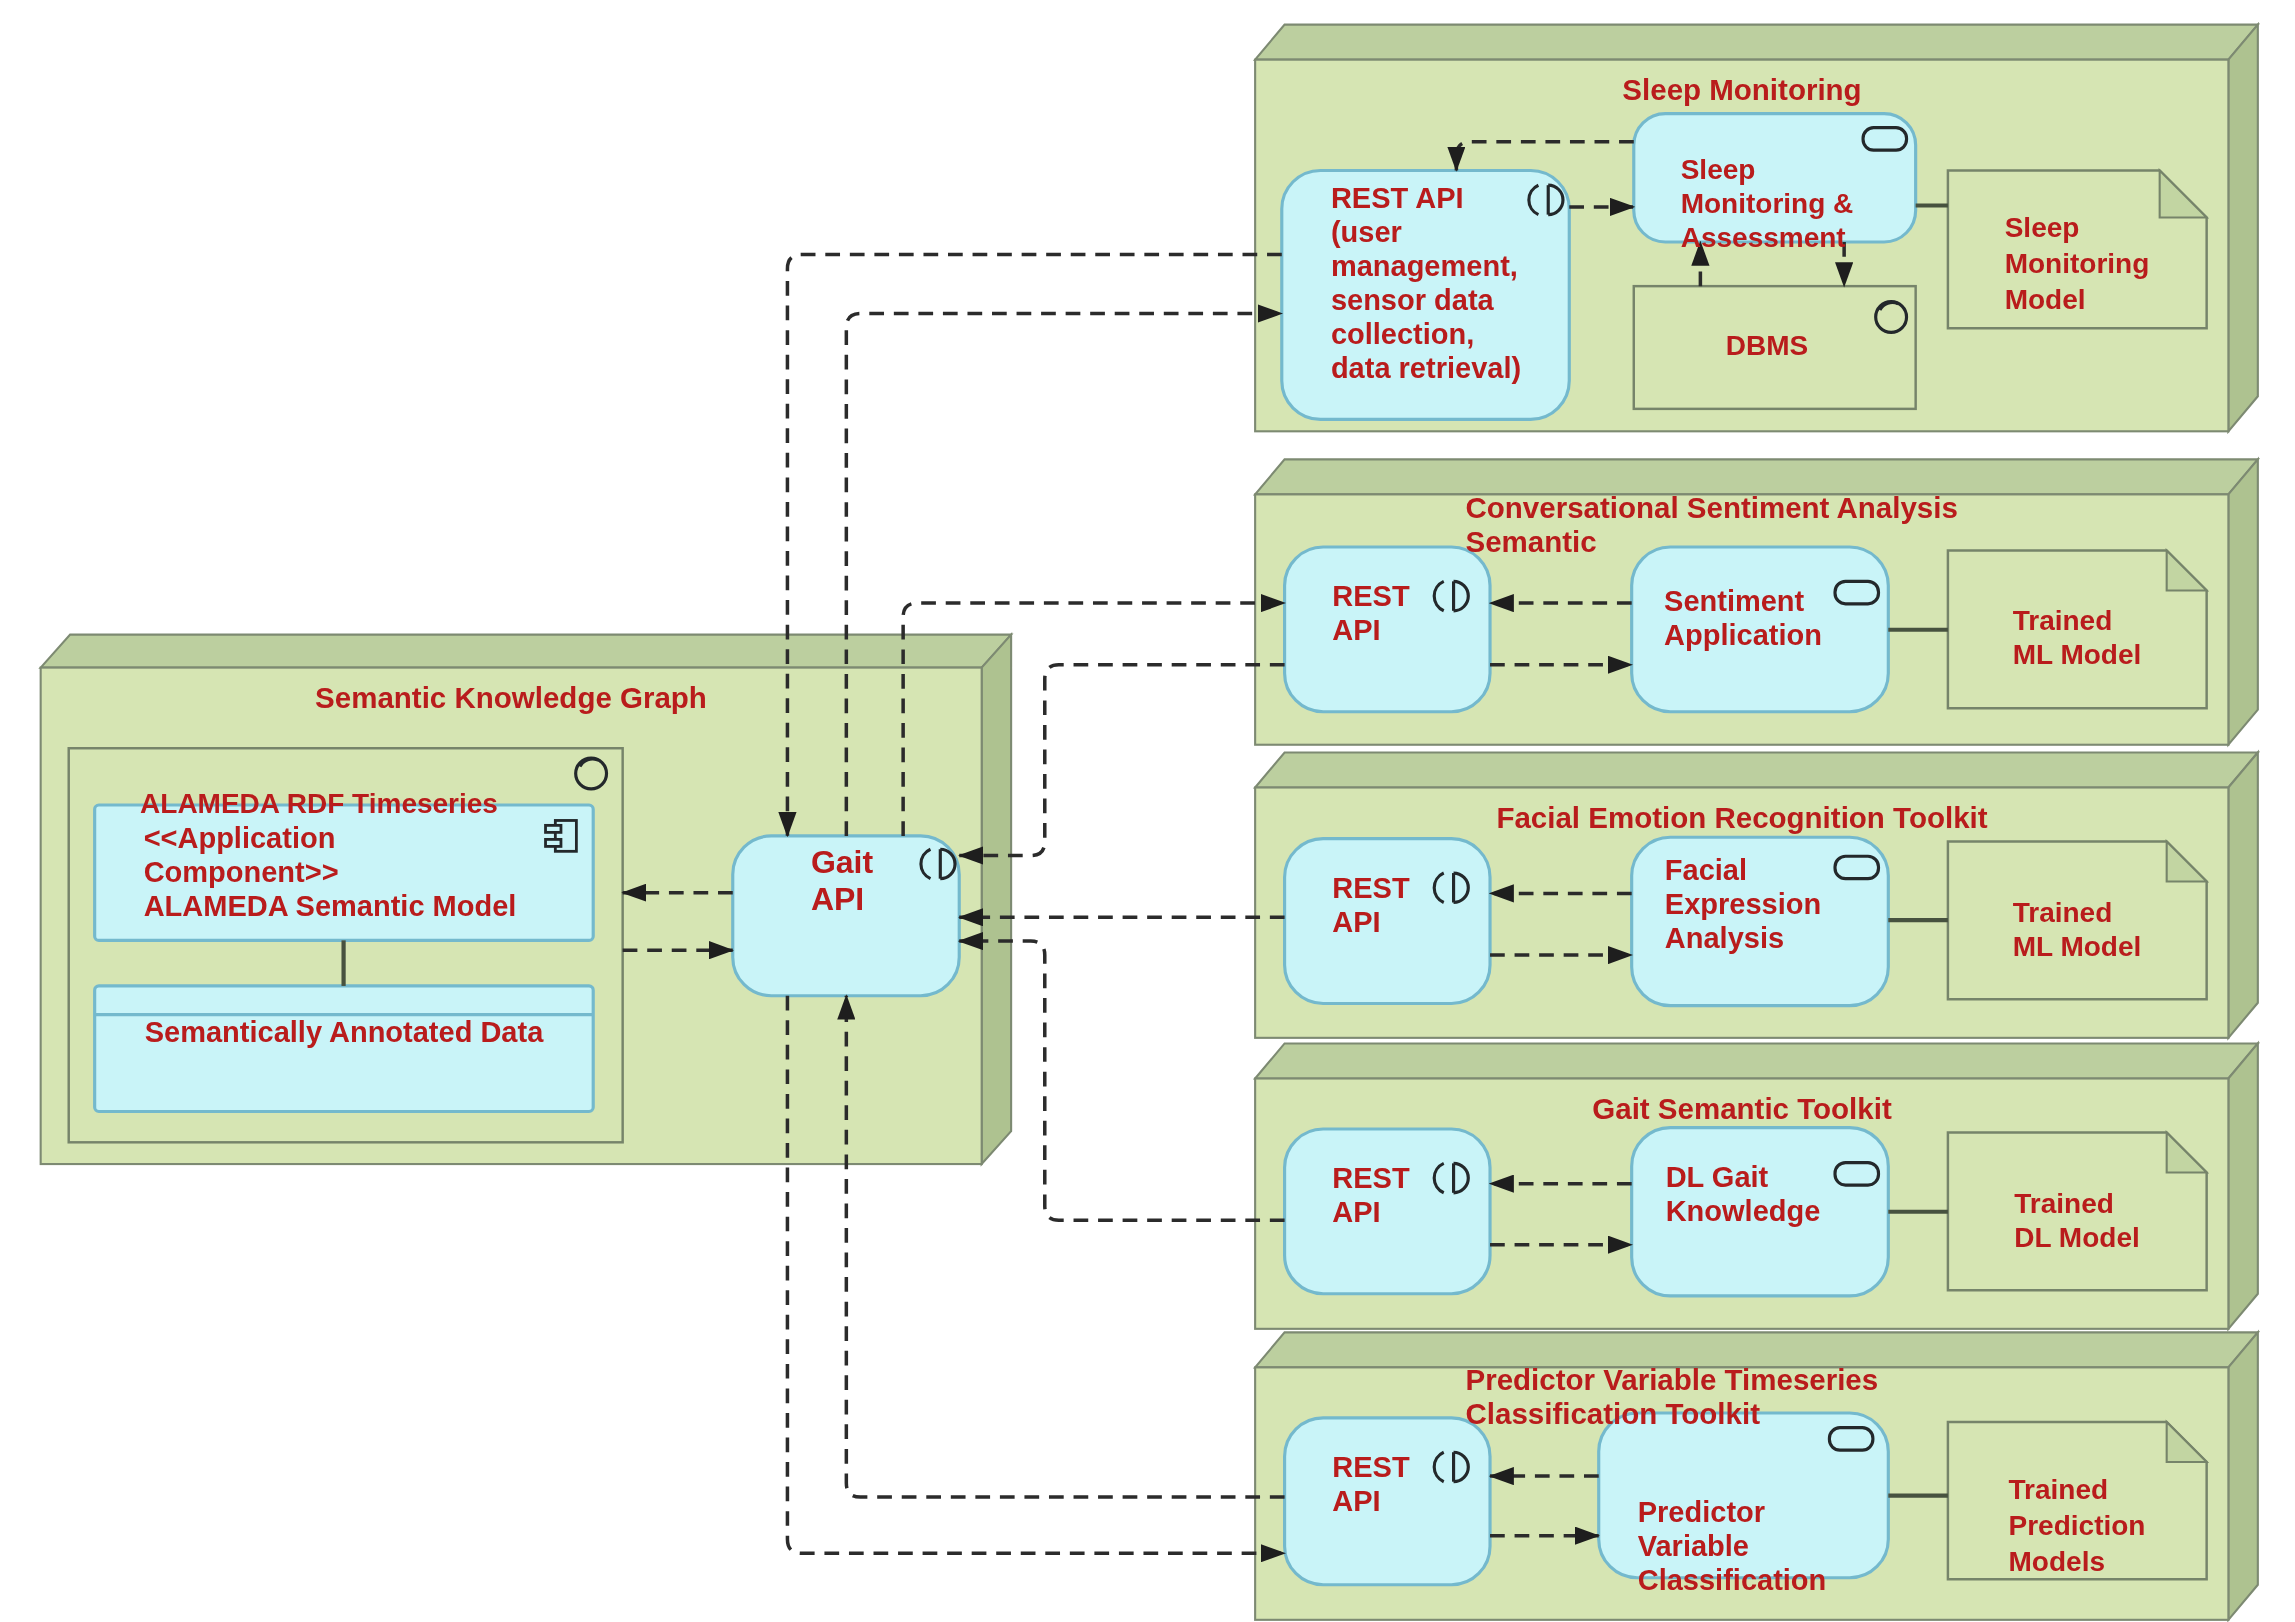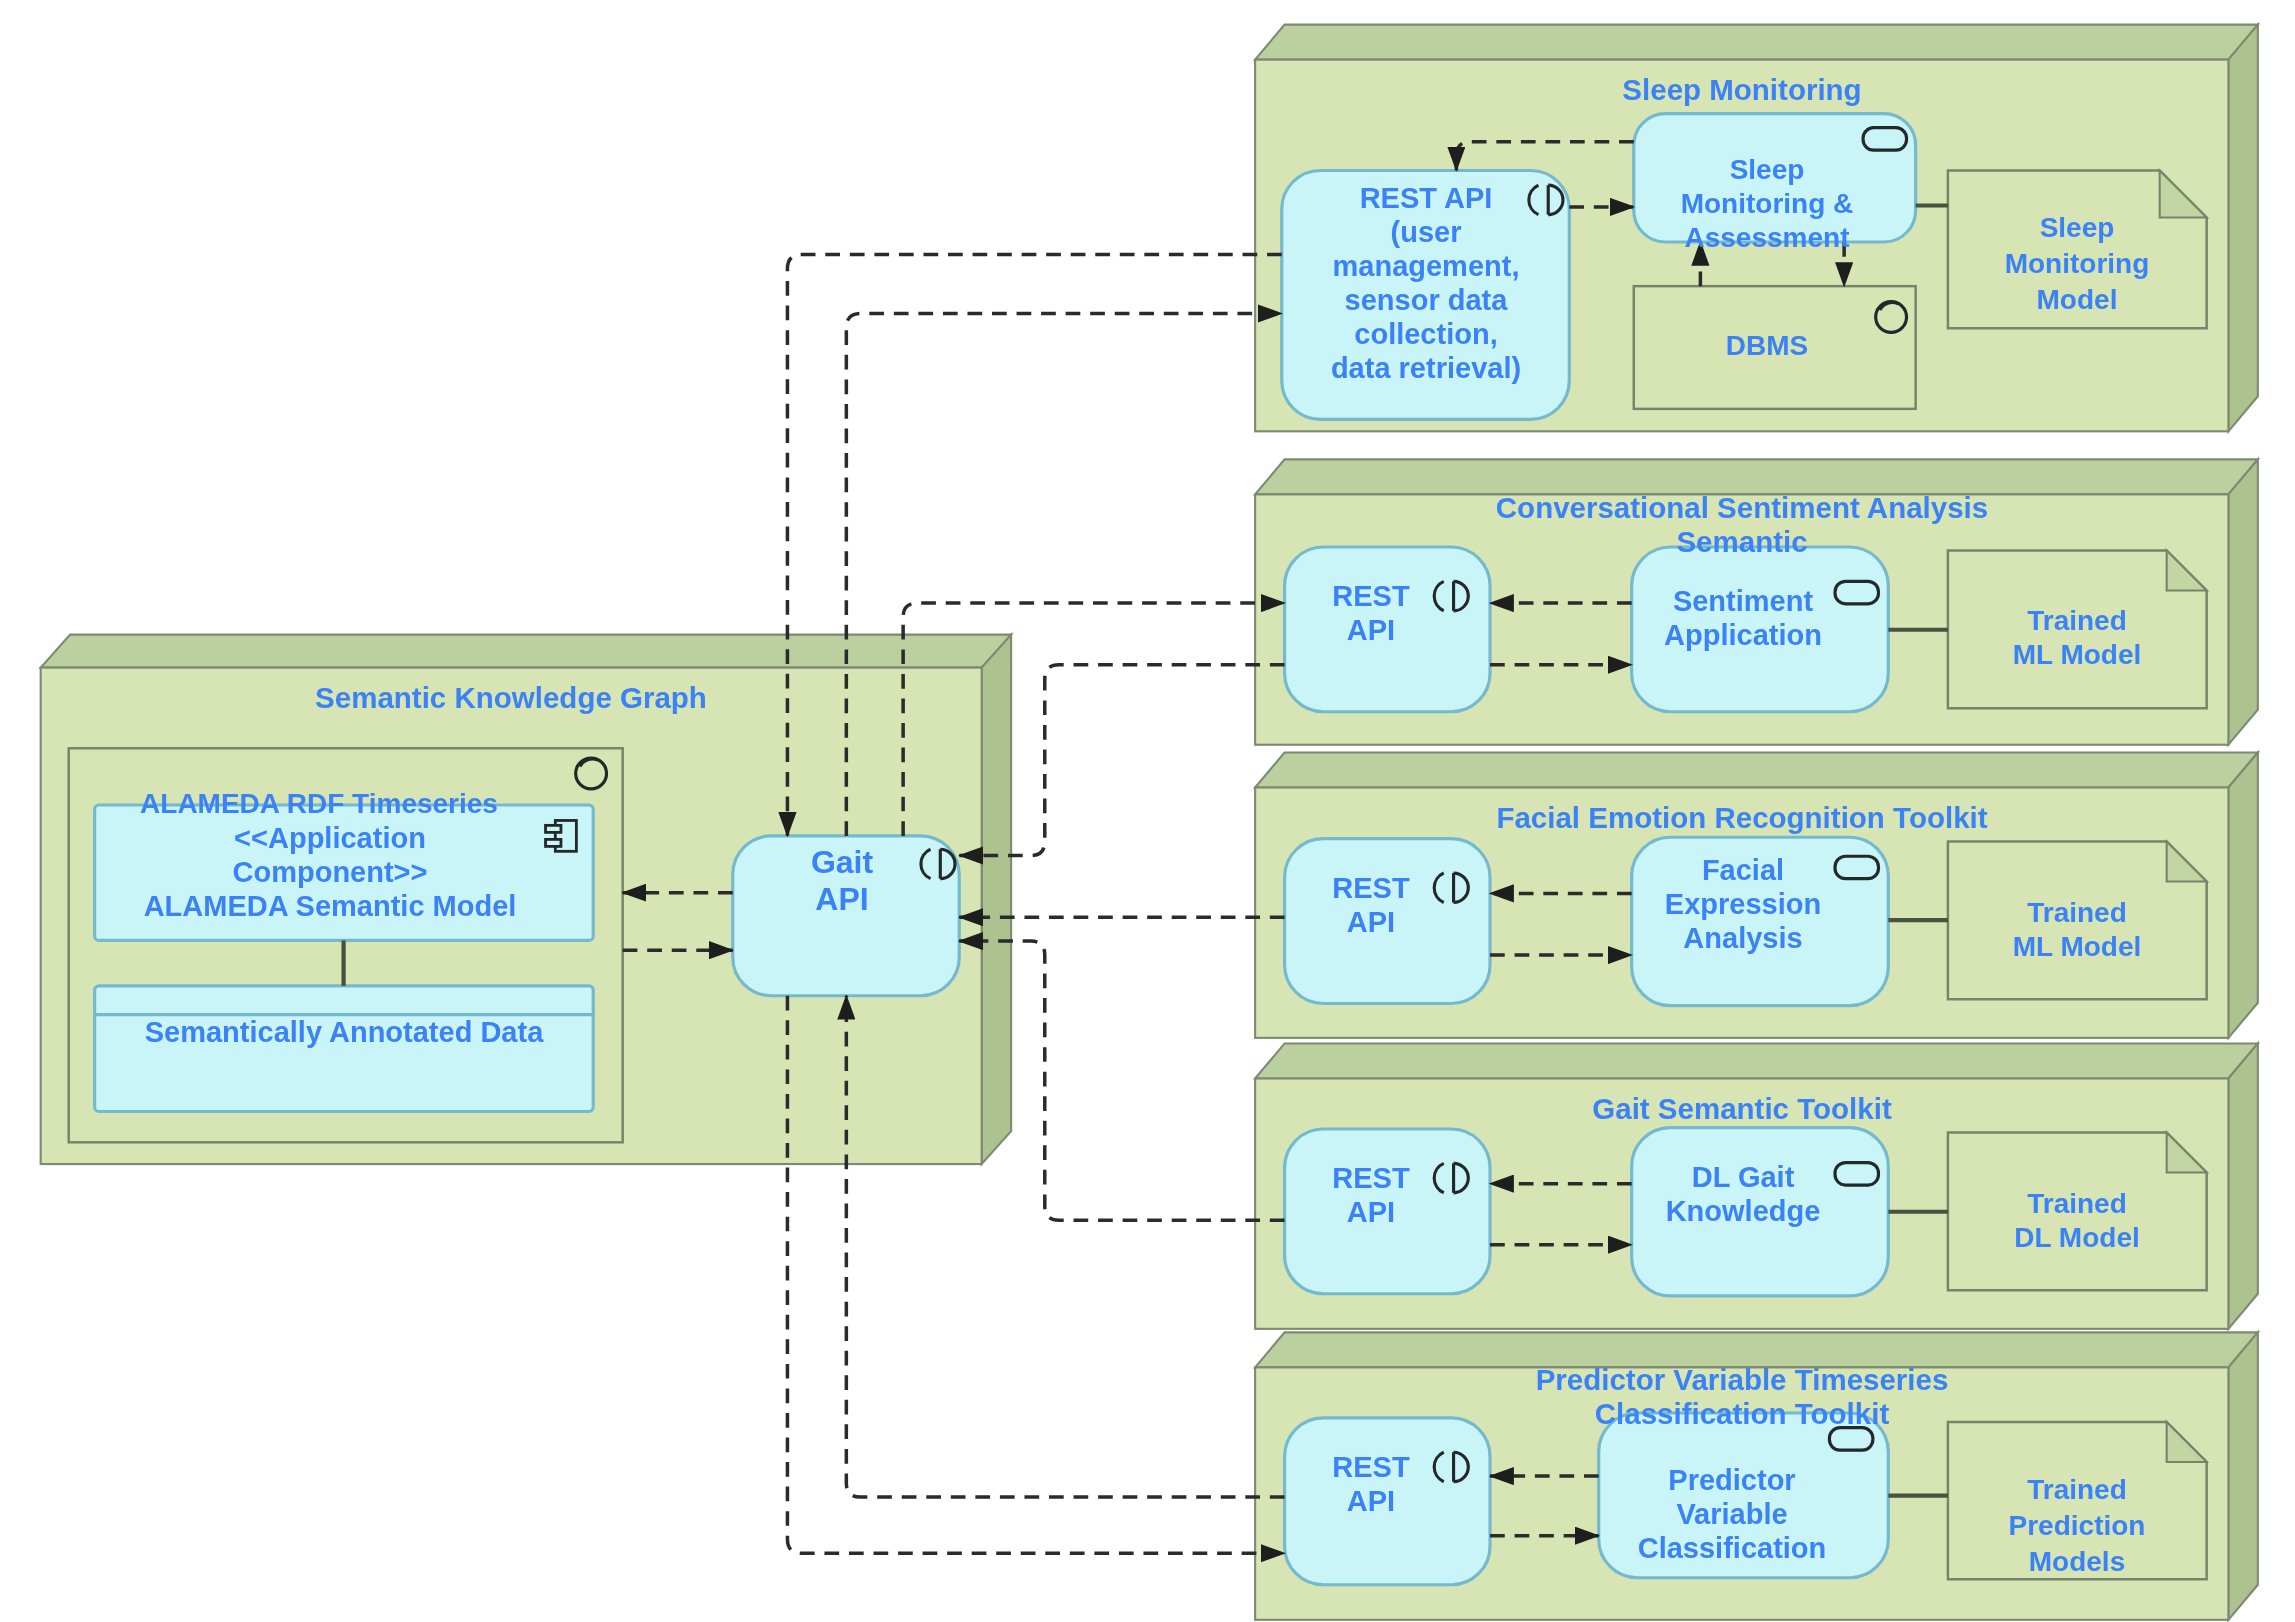--- a/index.html
+++ b/index.html
@@ -11,22 +11,22 @@
   .cTop{fill:#bccf9f;stroke:#7d8a72;stroke-width:3;}
   .cSide{fill:#aec290;stroke:#7d8a72;stroke-width:3;}
   .grn{fill:#d6e5b3;stroke:#76846a;stroke-width:3.5;}
   .fold{fill:#c2d5a2;stroke:#76846a;stroke-width:3;}
   .cyan{fill:#c9f4f8;stroke:#74b9cd;stroke-width:4.5;}
   .dash{fill:none;stroke:#2b2b2b;stroke-width:5;stroke-dasharray:21 14;}
   .solid{fill:none;stroke:#47523f;stroke-width:6;}
   .icn{fill:none;stroke:#23282b;stroke-width:4.5;}
   .icnF{fill:#c9f4f8;stroke:#23282b;stroke-width:4;}
   
-  .lbl{position:absolute;transform:translate(-50%,-50%);text-align:center;
-       white-space:pre-line;color:#3b82f6;font-weight:700;line-height:34px;}
+  .lbl{position:absolute;transform:translate(-50%,-50%);
+       white-space:pre-line;color:#b91c1c;font-weight:700;line-height:34px;}
   .f46{font-size:32px;line-height:37px;}
   .f42{font-size:29.5px;}
   .f40{font-size:28px;margin-top:29px;}
   .f38{font-size:29px;}
   .nlh{line-height:36px;}
 </style>
 </head>
 <body>
 
 <div class="stage">
@@ -244,21 +244,21 @@
   <div class="lbl f38" style="left:1371px;top:1195px">REST
 API</div>
   <div class="lbl f38" style="left:1743px;top:1194px">DL Gait
 Knowledge</div>
   <div class="lbl f40" style="left:2077px;top:1192px">Trained
 DL Model</div>
 
   <div class="lbl f42" style="left:1742px;top:1397px">Predictor Variable Timeseries Classification Toolkit</div>
   <div class="lbl f38" style="left:1371px;top:1484px">REST
 API</div>
-  <div class="lbl f38" style="left:1732px;top:1514px">Predictor
+  <div class="lbl f38" style="left:1732px;top:1546px">Predictor
 Variable
 Classification</div>
   <div class="lbl f40 nlh" style="left:2077px;top:1497px">Trained
 Prediction
 Models</div>
 </div>
 </div>
 
 
 </body></html>

